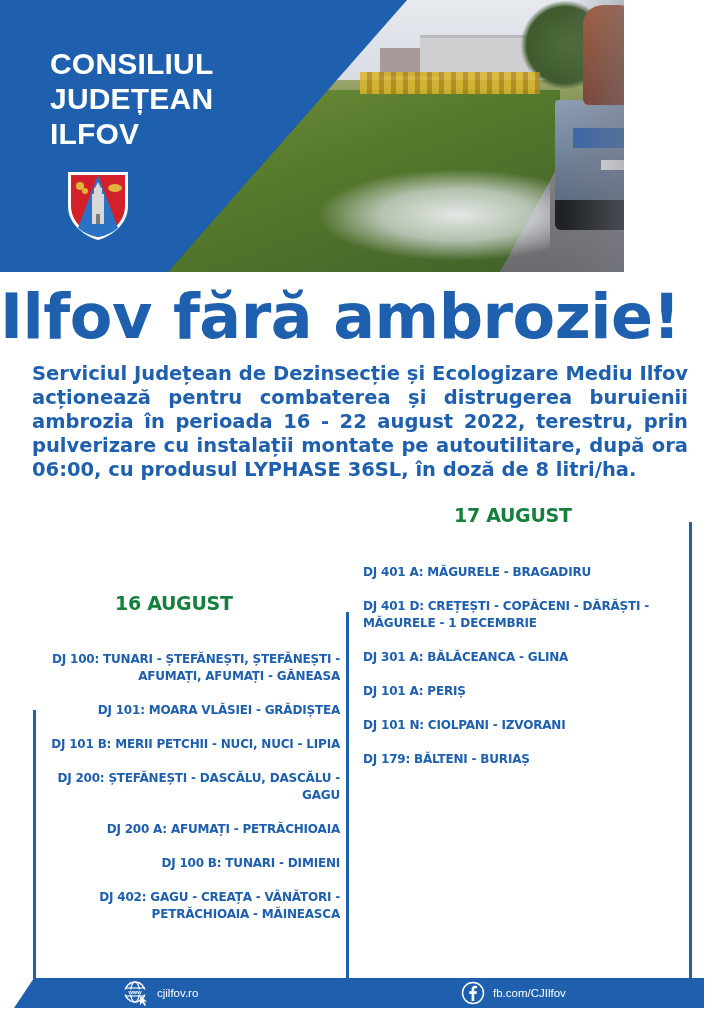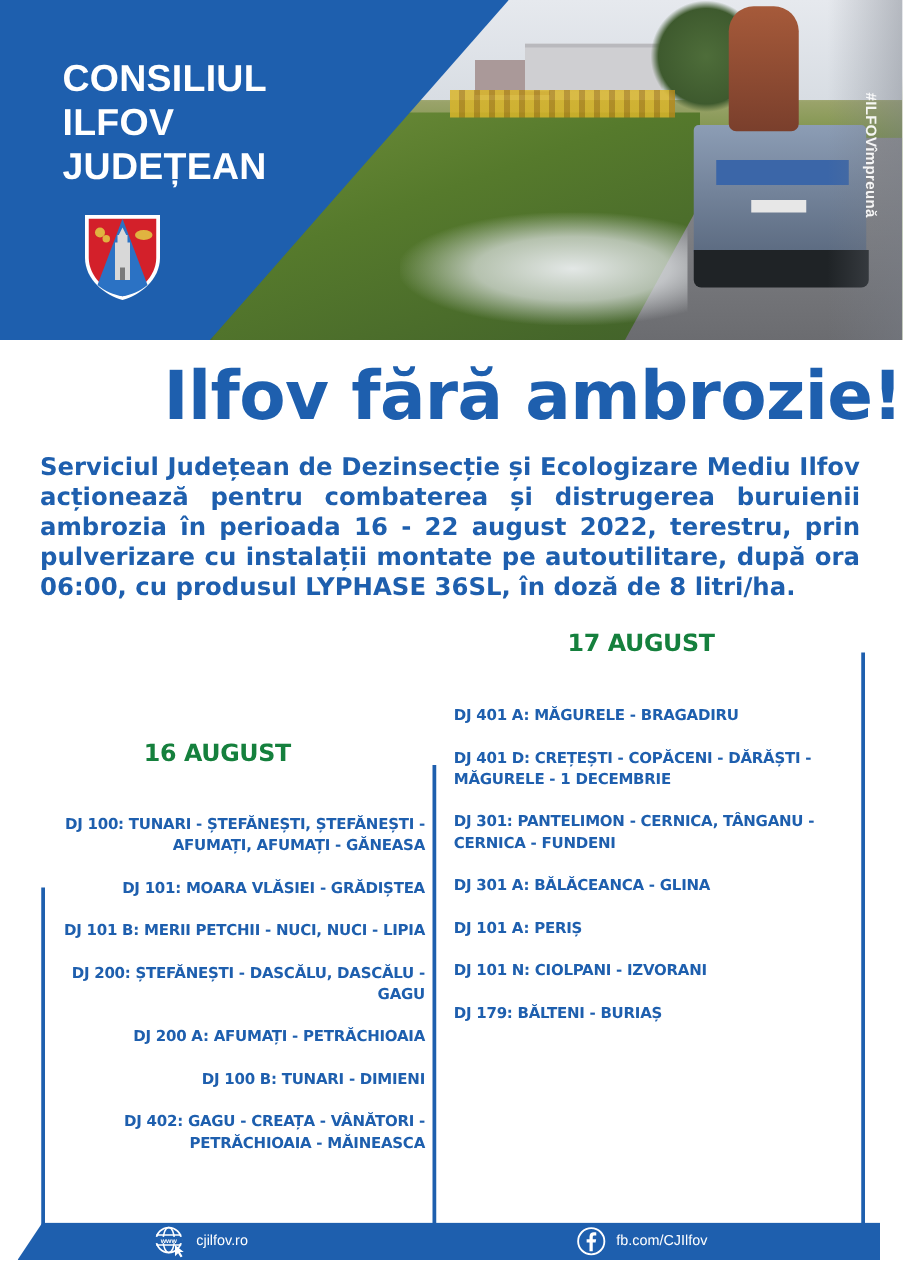--- a/index.html
+++ b/index.html
@@ -1,20 +1,20 @@
 <!DOCTYPE html>
 <html><head>
 <meta charset="utf-8">
 <style>
   * { box-sizing: border-box; margin: 0; padding: 0; }
   html, body { width: 722px; height: 1024px; background: #ffffff; overflow: hidden; }
   body { position: relative; font-family: "Liberation Sans", sans-serif; }
 
   
-  .banner { position: absolute; left: 0; top: 0; width: 722px; height: 272px; overflow: hidden; }
+  .banner { position: absolute; left: 0; top: 0; width: 624px; height: 272px; overflow: hidden; }
   .photo { position: absolute; inset: 0; background: linear-gradient(180deg, #dfe3e8 0%, #e9ecef 22%, #9aa36a 30%, #6f8b3c 45%, #557a2e 70%, #4b6b2a 100%); }
   .sky { position: absolute; left: 0; top: 0; width: 722px; height: 80px; background: linear-gradient(180deg, #e6e9ee, #d8dde3); }
   .buildings { position: absolute; left: 420px; top: 35px; width: 110px; height: 38px; background: #cfcfd2; border-top: 3px solid #b9b9bd; }
   .buildings2 { position: absolute; left: 380px; top: 48px; width: 60px; height: 28px; background: #a99; }
   .tree { position: absolute; left: 520px; top: 0px; width: 90px; height: 90px; background: radial-gradient(circle at 50% 50%, #4e6d3a 0%, #3e5a2e 60%, transparent 70%); }
   .sunflowers { position: absolute; left: 360px; top: 72px; width: 180px; height: 22px; background: repeating-linear-gradient(90deg, #d9b52a 0 7px, #b38a1c 7px 12px); opacity: .85; }
   .grass { position: absolute; left: 170px; top: 90px; width: 390px; height: 182px; background: linear-gradient(160deg, #6f8e3a 0%, #567a2c 40%, #41612a 100%); }
   .road { position: absolute; left: 500px; top: 110px; width: 222px; height: 162px; background: linear-gradient(180deg, #8c8d91, #6b6c70); clip-path: polygon(40% 0, 100% 0, 100% 100%, 0 100%); }
   .spray { position: absolute; left: 320px; top: 170px; width: 230px; height: 90px; background: radial-gradient(ellipse at 60% 50%, rgba(235,238,240,.95) 0%, rgba(225,228,230,.7) 40%, rgba(220,220,220,0) 72%); }
   .truck { position: absolute; left: 555px; top: 100px; width: 138px; height: 105px; background: linear-gradient(180deg, #8c9db5, #5b6a80); border-radius: 4px; }
@@ -27,21 +27,21 @@
   .blue-wedge { position: absolute; left: 0; top: 0; width: 722px; height: 272px; background: #1e5fae; clip-path: polygon(0 0, 407px 0, 168px 272px, 0 272px); }
 
   .hashtag { position: absolute; left: 690px; top: 74px; writing-mode: vertical-rl; color: #ffffff; font-weight: 700; font-size: 12px; letter-spacing: .3px; opacity: .92; }
 
   .org-name { position: absolute; left: 50px; top: 46px; color: #ffffff; font-weight: 700; font-size: 30px; line-height: 35px; letter-spacing: .2px; }
   .org-name div { white-space: nowrap; }
 
   .crest { position: absolute; left: 66px; top: 170px; width: 64px; height: 72px; }
 
   
-  .title { position: absolute; left: 0; top: 282px; width: 722px; text-align: right; color: #1e5fae; font-weight: 800; font-size: 54px; line-height: 70px; font-family: "DejaVu Sans", sans-serif; letter-spacing: -0.5px; }
+  .title { position: absolute; left: 0; top: 282px; width: 722px; text-align: left; color: #1e5fae; font-weight: 800; font-size: 62px; line-height: 70px; font-family: "DejaVu Sans", sans-serif; letter-spacing: -0.5px; }
 
   .intro { position: absolute; left: 32px; top: 362px; width: 656px; color: #1e5fae; font-size: 19.5px; line-height: 24px; text-align: justify; font-family: "DejaVu Sans", sans-serif; font-weight: bold; }
 
   
   .day-heading { position: absolute; color: #15803d; font-weight: 700; font-size: 19px; font-family: "DejaVu Sans", sans-serif; letter-spacing: -0.3px; }
   .day16 { left: 115px; top: 592px; }
   .day17 { left: 454px; top: 504px; }
 
   .vline { position: absolute; width: 3px; background: #1e5fae; }
   .vl-left { left: 33px; top: 710px; height: 270px; }
@@ -77,22 +77,22 @@
   <div class="truck-plate-panel"></div>
   <div class="truck-plate"></div>
   <div class="truck-under"></div>
   <div class="spray"></div>
   <div class="right-fade"></div>
 
   <div class="blue-wedge"></div>
 
   <div class="org-name">
     <div>CONSILIUL</div>
+    <div>JUDEȚEAN</div>
     <div>ILFOV</div>
-    <div>JUDEȚEAN</div>
   </div>
 
   <svg class="crest" viewBox="0 0 64 72">
     <path d="M2 2 H62 V36 C62 54 46 66 32 70 C18 66 2 54 2 36 Z" fill="#ffffff"></path>
     <path d="M5 5 H59 V36 C59 52 45 63 32 67 C19 63 5 52 5 36 Z" fill="#d3202a"></path>
     <path d="M32 5 L52 58 C46 63 39 66 32 67 C25 66 18 63 12 58 Z" fill="#2b72c4"></path>
     <rect x="26" y="24" width="12" height="30" fill="#d8d8d8"></rect>
     <rect x="28" y="18" width="8" height="8" fill="#d8d8d8"></rect>
     <path d="M29 18 L32 12 L35 18 Z" fill="#d8d8d8"></path>
     <rect x="30" y="44" width="4" height="10" fill="#7a7a7a"></rect>
@@ -120,21 +120,20 @@
   <div class="item">DJ 101 B: MERII PETCHII - NUCI, NUCI - LIPIA</div>
   <div class="item">DJ 200: ȘTEFĂNEȘTI - DASCĂLU, DASCĂLU - GAGU</div>
   <div class="item">DJ 200 A: AFUMAȚI - PETRĂCHIOAIA</div>
   <div class="item">DJ 100 B: TUNARI - DIMIENI</div>
   <div class="item">DJ 402: GAGU - CREAȚA - VÂNĂTORI -PETRĂCHIOAIA - MĂINEASCA</div>
 </div>
 
 <div class="routes routes-17">
   <div class="item">DJ 401 A: MĂGURELE - BRAGADIRU</div>
   <div class="item">DJ 401 D: CREȚEȘTI - COPĂCENI - DĂRĂȘTI - MĂGURELE - 1 DECEMBRIE</div>
-  <div class="item">DJ 301: PANTELIMON - CERNICA, TÂNGANU - CERNICA - FUNDENI</div>
   <div class="item">DJ 301 A: BĂLĂCEANCA - GLINA</div>
   <div class="item">DJ 101 A: PERIȘ</div>
   <div class="item">DJ 101 N: CIOLPANI - IZVORANI</div>
   <div class="item">DJ 179: BĂLTENI - BURIAȘ</div>
 </div>
 
 <div class="footer"></div>
 
 <div class="foot-item foot-web">
   <svg width="26" height="26" viewBox="0 0 26 26">

